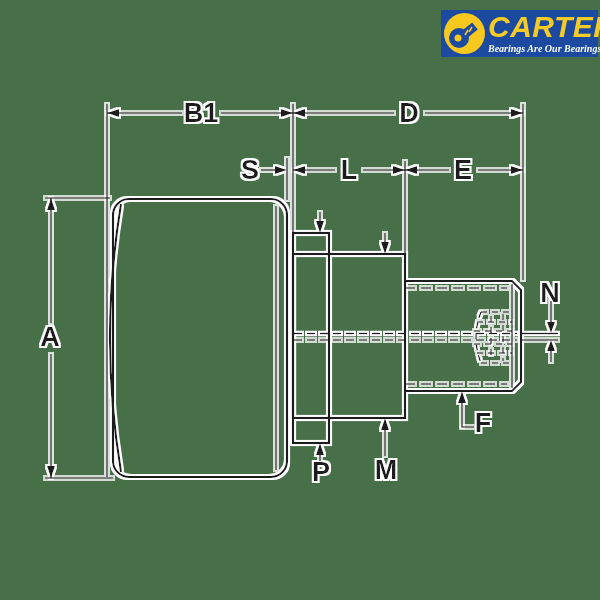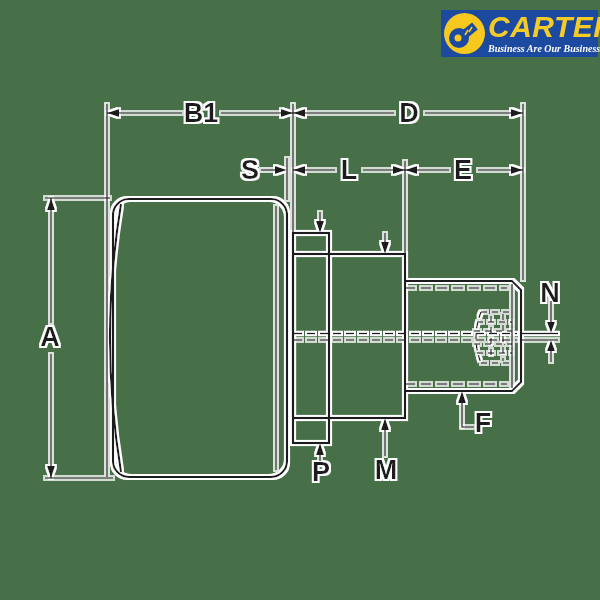--- a/index.html
+++ b/index.html
@@ -161,17 +161,17 @@
       <svg width="41" height="41" viewBox="0 0 41 41">
         <path d="M16 25 L31 13" stroke="#1C4AA0" stroke-width="9" fill="none"></path>
         <circle cx="15" cy="25" r="10" fill="#1C4AA0"></circle>
         <circle cx="14" cy="25" r="3.5" fill="#F7C81E"></circle>
         <path d="M21 22 L24 17" stroke="#F7C81E" stroke-width="1.6" fill="none"></path>
         <path d="M25 19 L28 14" stroke="#F7C81E" stroke-width="1.6" fill="none"></path>
       </svg>
     </div>
     <div class="logo-textblock">
       <div class="logo-brand">CARTER</div>
-      <div class="logo-tagline">Business Are Our Business</div>
+      <div class="logo-tagline">Bearings Are Our Bearings</div>
     </div>
   </div>
 
 </div>
 
 </body></html>

